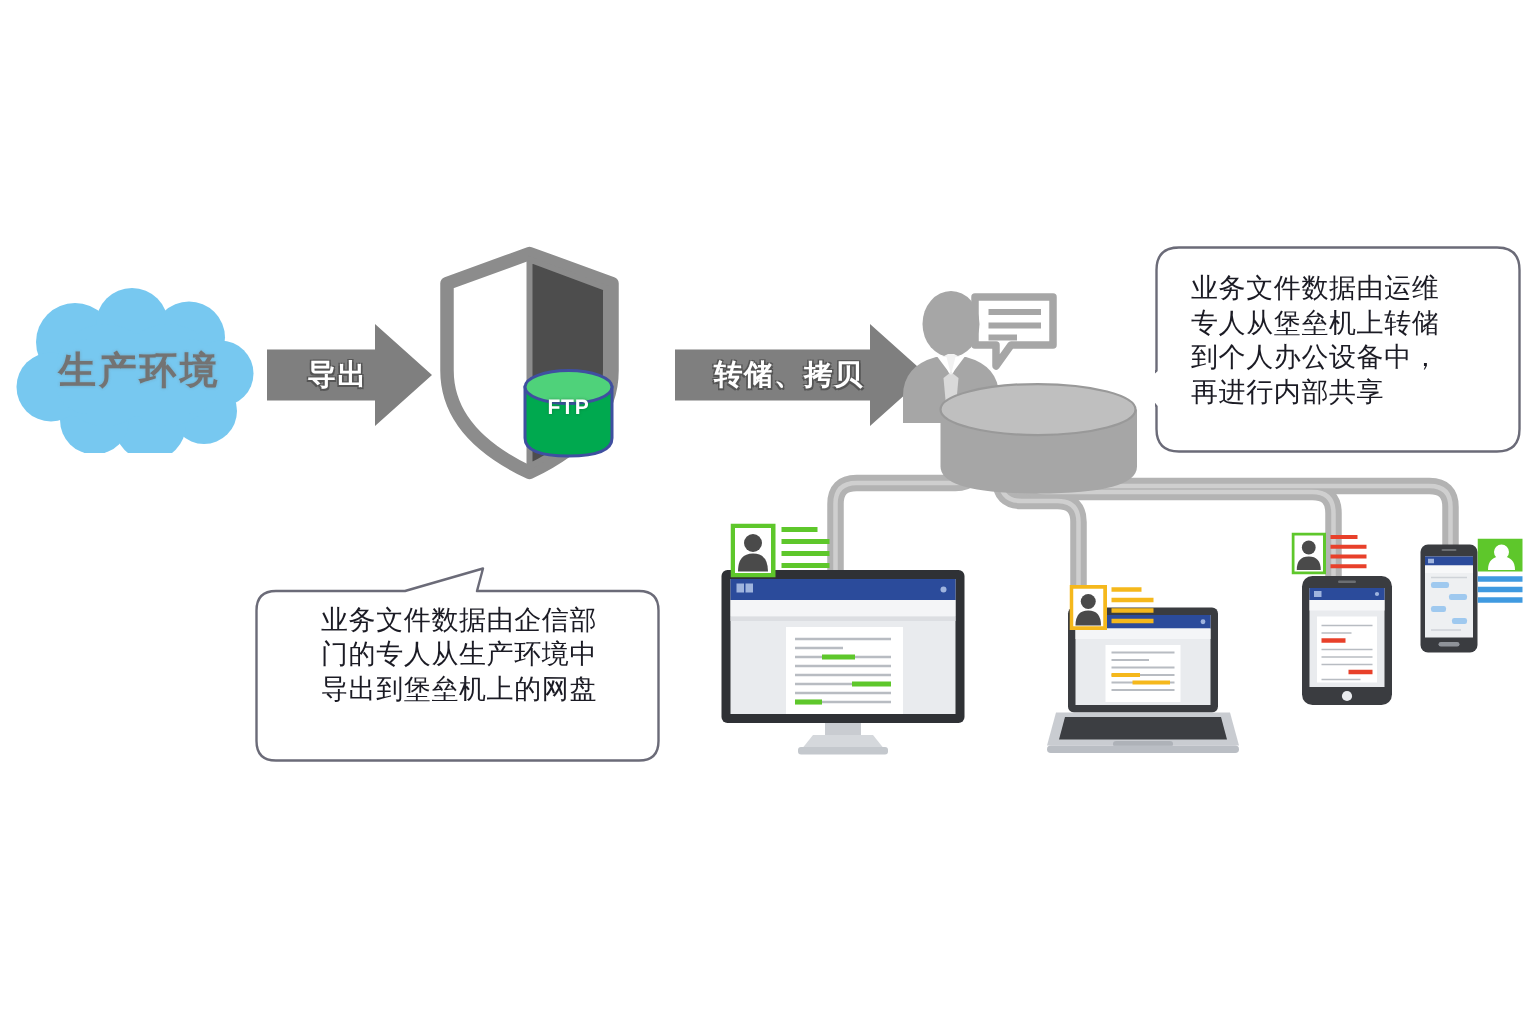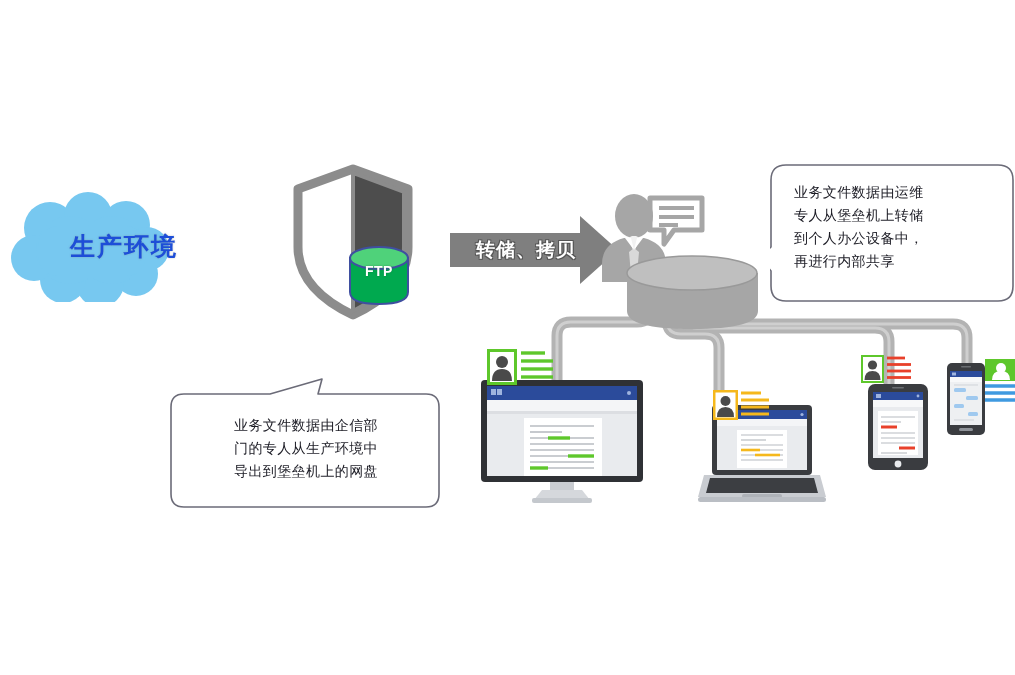--- a/index.html
+++ b/index.html
@@ -7,22 +7,22 @@
   body{
     width:1015px;height:675px;position:relative;overflow:hidden;
     font-family:"DejaVu Sans","Liberation Sans",sans-serif;
   }
   #stage{position:absolute;left:0;top:0;width:1015px;height:675px;background:#fff;}
 
   
   .cloud-wrap{position:absolute;left:8px;top:192px;width:170px;height:110px;}
   .cloud-wrap svg{position:absolute;left:0;top:0;}
   .cloud-label{
-    position:absolute;left:0;top:38px;width:170px;text-align:right;
-    font-size:25px;font-weight:bold;color:#1d4ed8;letter-spacing:2px;
+    position:absolute;left:0;top:38px;width:170px;text-align:center;
+    font-size:25px;font-weight:bold;color:#737373;letter-spacing:2px;
     text-shadow:0 0 2px rgba(120,120,120,.45);
   }
 
   
   .arrow{position:absolute;}
   .arrow svg{display:block;}
   .arrow-label{
     position:absolute;top:0;left:0;height:100%;display:flex;align-items:center;justify-content:center;
     width:100%;color:#ffffff;font-weight:bold;font-size:19px;letter-spacing:1px;
     text-shadow:-1px -1px 0 #555,1px -1px 0 #555,-1px 1px 0 #555,1px 1px 0 #555;
@@ -62,25 +62,25 @@
   .card{position:absolute;}
   #card-monitor{left:487px;top:349px;width:68px;height:36px;}
   #card-laptop{left:713px;top:390px;width:58px;height:30px;}
   #card-tablet{left:861px;top:355px;width:52px;height:28px;}
   #card-phone{left:985px;top:359px;width:46px;height:44px;}
 
   
   .callout{position:absolute;}
   .callout .txt{
     position:absolute;box-sizing:border-box;
-    color:#1b1b24;font-size:14px;line-height:23px;font-weight:500;
+    color:#1b1b24;font-size:18px;line-height:23px;font-weight:500;
     letter-spacing:.4px;white-space:pre-line;
   }
   #callout-left{left:170px;top:378px;width:270px;height:132px;}
-  #callout-left .txt{left:22px;top:36px;width:228px;text-align:center;}
+  #callout-left .txt{left:22px;top:24px;width:228px;text-align:center;}
   #callout-right{left:770px;top:163px;width:245px;height:140px;}
   #callout-right .txt{left:24px;top:18px;width:200px;text-align:left;}
 </style>
 </head>
 <body>
 
 <div id="stage">
 
   <div class="pipes">
     <svg width="560" height="140" viewBox="0 0 560 140">
@@ -115,20 +115,26 @@
         <circle cx="55" cy="88" r="23"></circle>
         <circle cx="26" cy="66" r="23"></circle>
         <circle cx="62" cy="58" r="34"></circle>
         <circle cx="104" cy="58" r="34"></circle>
         <rect x="30" y="34" width="108" height="50" rx="20"></rect>
       </g>
     </svg>
     <div class="cloud-label">生产环境</div>
   </div>
 
+  <div class="arrow" id="arrow-export">
+    <svg width="110" height="68" viewBox="0 0 110 68">
+      <path d="M0 17 L72 17 L72 0 L110 34 L72 68 L72 51 L0 51 Z" fill="#7f7f7f"></path>
+    </svg>
+    <div class="arrow-label">导出</div>
+  </div>
 
   <div class="shield-wrap">
     <svg width="130" height="160" viewBox="0 0 130 160">
       <path d="M65 6 L120 26 L120 84 Q120 126 65 152 Q10 126 10 84 L10 26 Z" fill="#ffffff" stroke="#8c8c8c" stroke-width="9" stroke-linejoin="round"></path>
       <path d="M65 10 L116 29 L116 84 Q116 123 65 148 Z" fill="#4d4d4d"></path>
       <path d="M65 10 L116 29 L116 84 Q116 123 65 148 Z" fill="none" stroke="#8c8c8c" stroke-width="4"></path>
     </svg>
   </div>
   <div class="ftp-cyl">
     <svg width="62" height="62" viewBox="0 0 62 62">

